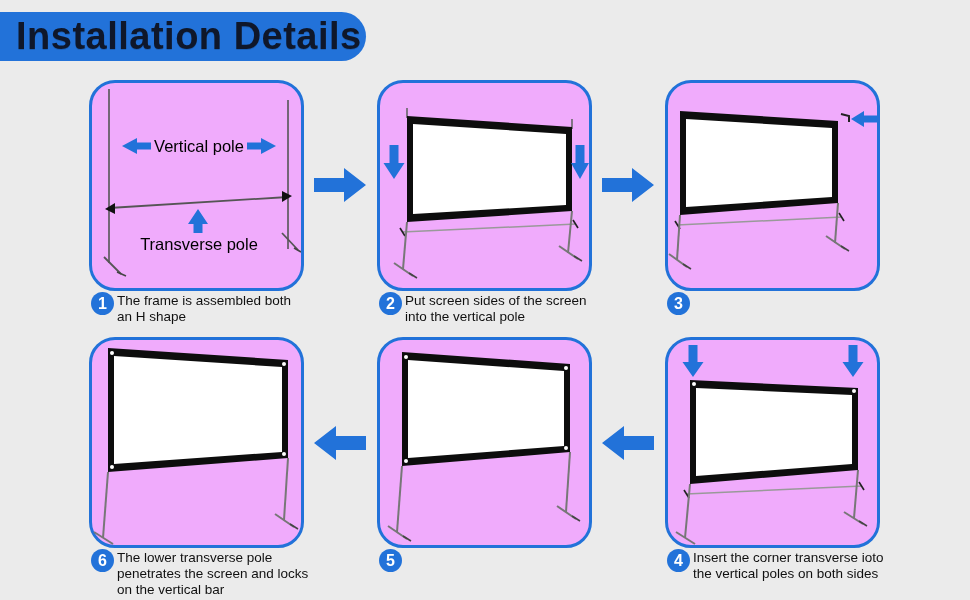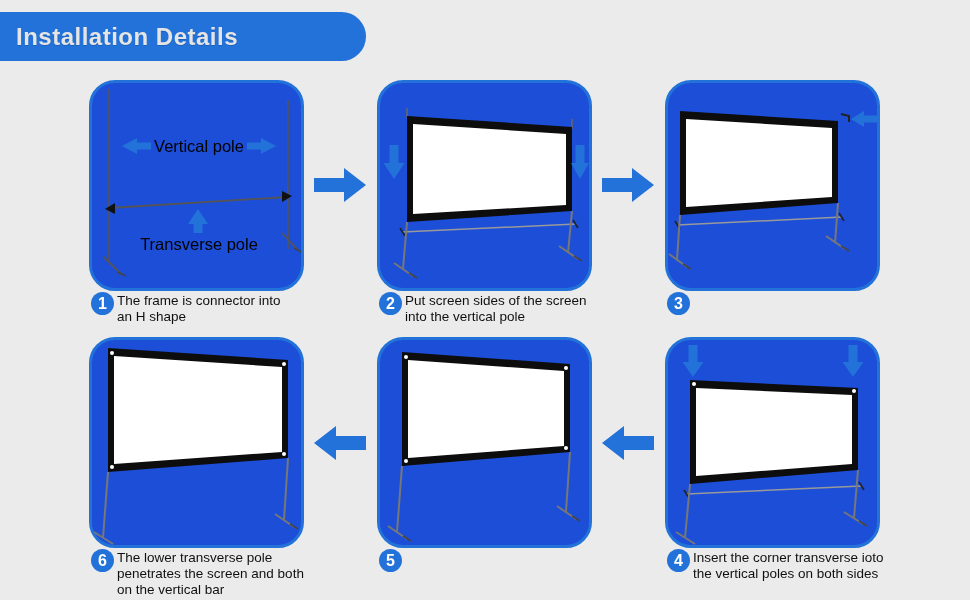--- a/index.html
+++ b/index.html
@@ -6,25 +6,25 @@
   .canvas{
     position:relative;width:970px;height:600px;background:#ebebeb;
     font-family:"Liberation Sans",sans-serif;overflow:hidden;
   }
   .banner{
     position:absolute;left:0;top:12px;width:366px;height:49px;
     background:#2272d9;border-radius:0 26px 26px 0;
     display:flex;align-items:center;padding-left:16px;box-sizing:border-box;
   }
   .banner-title{
-    color:#e5e5e5;font-size:24px;font-weight:bold;letter-spacing:.5px;
+    color:#0f172a;font-size:38px;font-weight:bold;letter-spacing:.5px;
     text-shadow:0 1px 0 rgba(0,0,0,.15);white-space:nowrap;
   }
   .panel{
-    position:absolute;width:215px;height:211px;background:#1d4ed8;
+    position:absolute;width:215px;height:211px;background:#f0abfc;
     border:3px solid #2272d9;border-radius:26px;box-sizing:border-box;
   }
   .panel svg{display:block;}
   .flow-arrow{position:absolute;width:52px;height:36px;}
   .caption{position:absolute;display:flex;align-items:flex-start;gap:3px;}
   .badge{
     flex:0 0 23px;width:23px;height:23px;border-radius:50%;
     background:#2272d9;color:#fff;font-weight:bold;font-size:16px;
     display:flex;align-items:center;justify-content:center;line-height:1;
   }
@@ -162,21 +162,21 @@
     <polygon points="52,11 22,11 22,1 0,18 22,35 22,25 52,25" fill="#2272d9"></polygon>
   </svg>
   <svg class="flow-arrow" style="left:314px;top:425px;" viewBox="0 0 52 36">
     <polygon points="52,11 22,11 22,1 0,18 22,35 22,25 52,25" fill="#2272d9"></polygon>
   </svg>
 
   <div class="caption" style="left:91px;top:292px;">
     <div class="badge">
         <span>1</span>
       </div>
-    <div class="cap-text">The frame is connector into
+    <div class="cap-text">The frame is assembled both
 an H shape</div>
   </div>
   <div class="caption" style="left:379px;top:292px;">
     <div class="badge">
         <span>2</span>
       </div>
     <div class="cap-text">Put screen sides of the screen
 into the vertical pole</div>
   </div>
   <div class="caption" style="left:667px;top:292px;">
@@ -194,17 +194,17 @@
   <div class="caption" style="left:379px;top:549px;">
     <div class="badge">
         <span>5</span>
       </div>
   </div>
   <div class="caption" style="left:91px;top:549px;">
     <div class="badge">
         <span>6</span>
       </div>
     <div class="cap-text">The lower transverse pole
-penetrates the screen and both
+penetrates the screen and locks
 on the vertical bar</div>
   </div>
 
 </div>
 
 </body></html>

